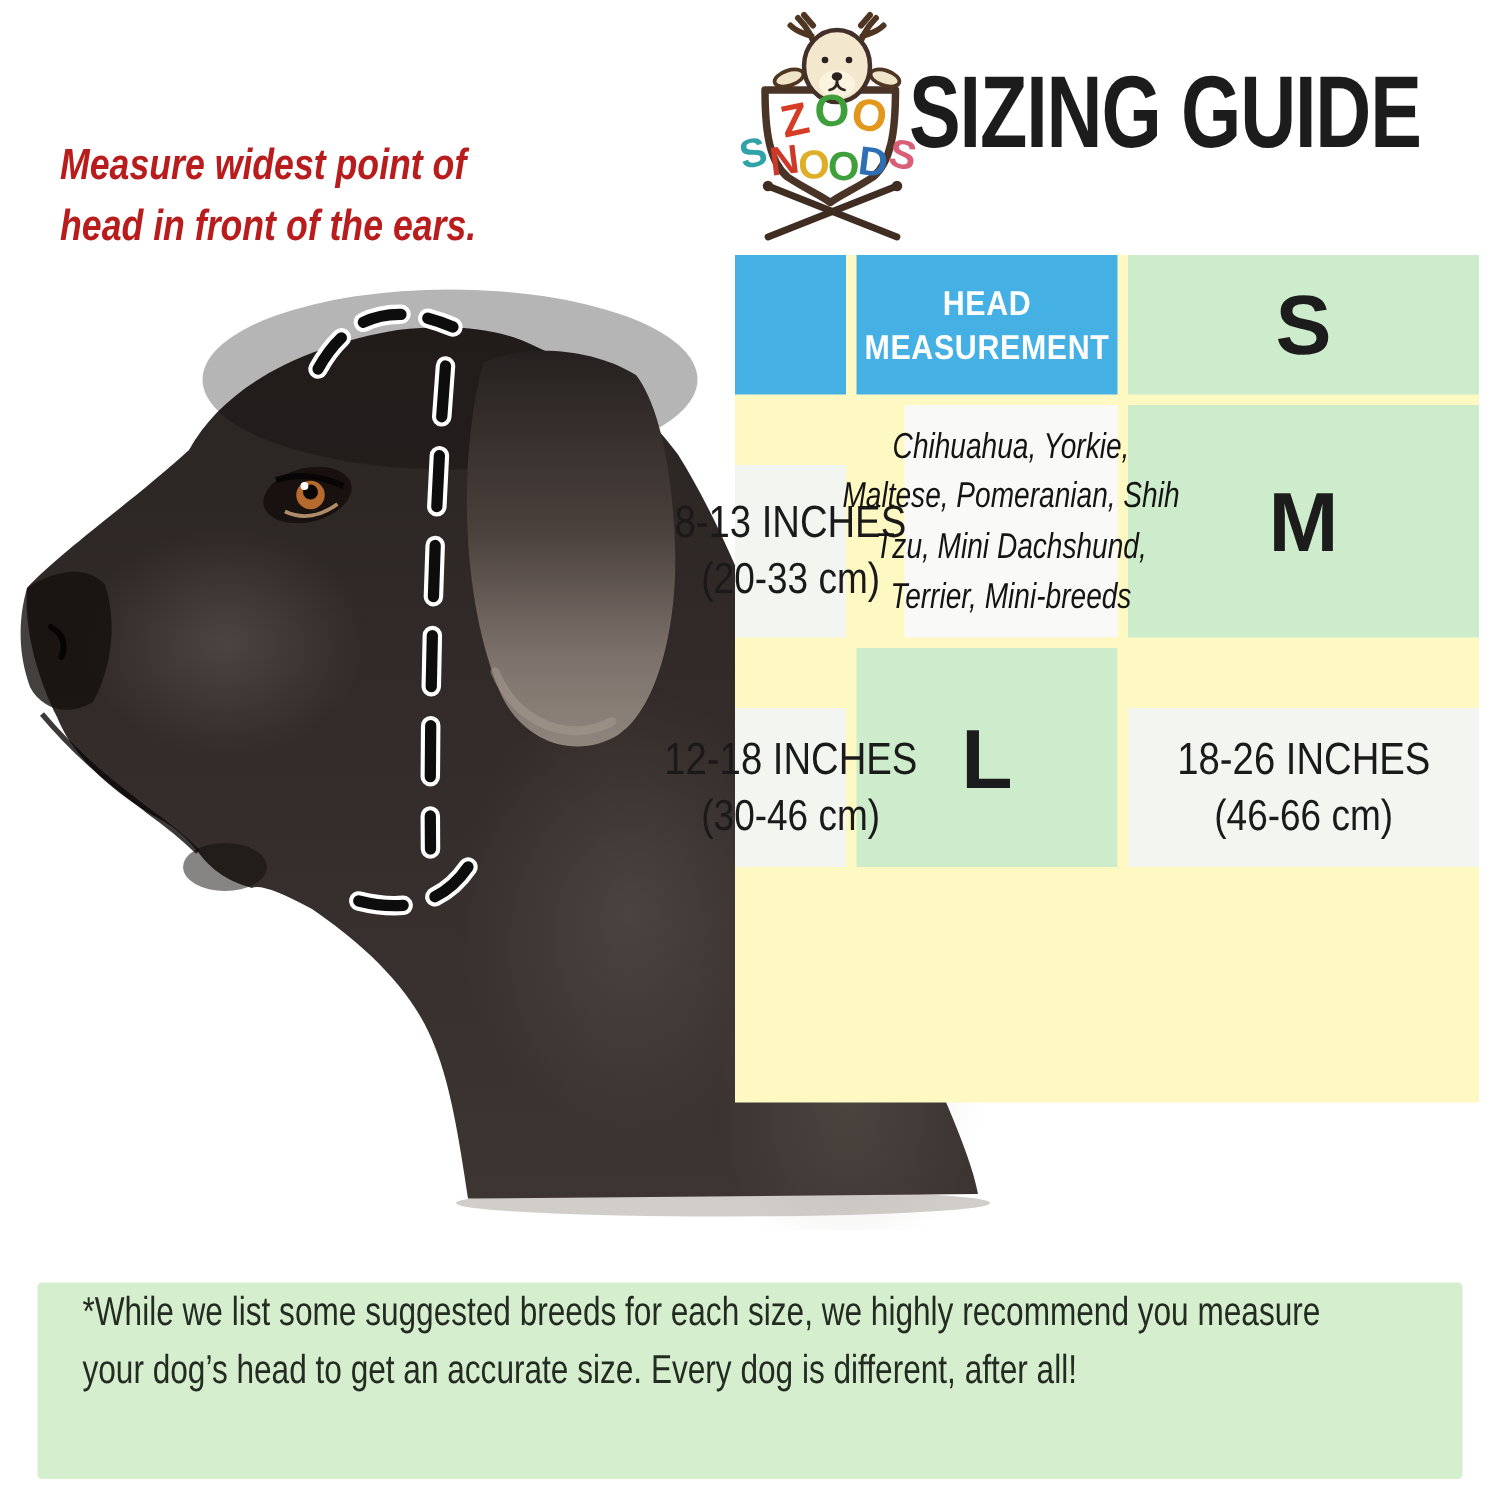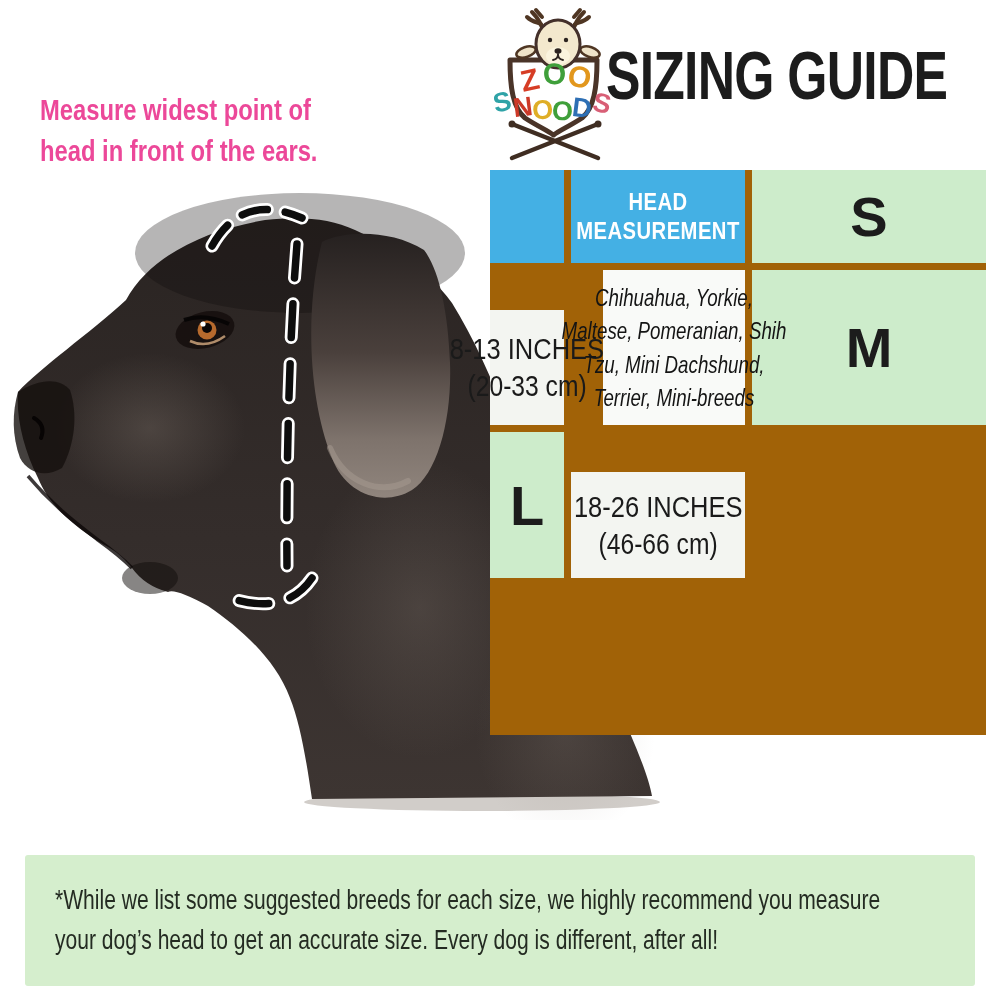--- a/index.html
+++ b/index.html
@@ -5,63 +5,63 @@
   html,body{margin:0;padding:0;}
   body{
     width:1000px;height:1000px;position:relative;overflow:hidden;
     background:#ffffff;
     font-family:"Liberation Sans",sans-serif;
     color:#1b1b1b;
   }
   
   .instruction{
     position:absolute;left:40px;top:90px;
-    font-size:29px;font-weight:700;line-height:1.42;color:#ec4899;
+    font-size:29px;font-weight:700;line-height:1.42;color:#b91c1c;font-style:italic;
   }
   .instruction .ln{display:inline-block;transform:scaleX(.82);transform-origin:left center;white-space:nowrap;}
   
   .title{
     position:absolute;left:606px;top:40px;
     font-size:68px;font-weight:bold;color:#1c1c1c;line-height:1.05;
   }
   .title .ln{display:inline-block;transform:scaleX(.76);transform-origin:left center;white-space:nowrap;letter-spacing:-1px;}
   
   .logo{position:absolute;left:492px;top:4px;}
   .logo text{font-family:"Liberation Sans",sans-serif;font-weight:bold;}
   
   .dog{position:absolute;left:0;top:178px;}
   
   .size-table{
     position:absolute;left:490px;top:170px;width:496px;
     display:grid;
     grid-template-columns:74px 174px 234px;
     grid-template-rows:93px 155px 146px 150px;
     gap:7px;
-    background:#a16207;
+    background:#fef9c3;
   }
   .cell{display:flex;flex-direction:column;align-items:center;justify-content:center;text-align:center;}
   .hcell{background:#44b0e4;color:#ffffff;font-weight:bold;}
   .hdr-meas{font-size:23px;line-height:1.25;letter-spacing:.5px;transform:scaleX(.88);transform-origin:center;width:196px;}
   .hdr-breeds{font-size:25px;letter-spacing:.5px;transform:scaleX(.84);transform-origin:center;white-space:nowrap;}
   .size-cell{background:#cdeccb;font-size:56px;font-weight:bold;color:#1c1c1c;}
   .meas-cell{background:#f3f5f1;color:#1a1a1a;margin-top:40px;}
   .meas-cell .m1{font-size:30px;line-height:1.3;}
   .meas-cell .m2{font-size:29px;line-height:1.3;}
   .meas-cell span{display:block;white-space:nowrap;transform:scaleX(.85);transform-origin:center;}
   .breeds-cell{background:#f9faf8;color:#141414;margin-left:32px;}
   .breeds-text{
     display:block;width:292px;flex:none;
     font-style:italic;font-size:24px;line-height:1.38;
     transform:scaleX(.78);transform-origin:center;
   }
   
   .footnote{
     position:absolute;left:25px;top:855px;width:950px;height:131px;
     background:#d5eecd;border-radius:3px;
-    display:flex;flex-direction:column;justify-content:center;
+    display:flex;flex-direction:column;
     padding-left:30px;box-sizing:border-box;
     font-size:27px;color:#242b22;line-height:1.45;
   }
   .footnote .ln{display:inline-block;transform:scaleX(.78);transform-origin:left center;white-space:nowrap;}
 </style>
 </head>
 <body>
 
 <svg class="dog" width="660" height="642" viewBox="0 0 660 642">
   <defs>
@@ -209,20 +209,24 @@
   <div class="cell size-cell">S</div>
   <div class="cell meas-cell">
     <span class="m1">8-13 INCHES</span>
     <span class="m2">(20-33 cm)</span>
   </div>
   <div class="cell breeds-cell">
     <span class="breeds-text">Chihuahua, Yorkie, Maltese, Pomeranian, Shih Tzu, Mini Dachshund, Terrier, Mini-breeds</span>
   </div>
 
   <div class="cell size-cell">M</div>
+  <div class="cell meas-cell">
+    <span class="m1">12-18 INCHES</span>
+    <span class="m2">(30-46 cm)</span>
+  </div>
 
   <div class="cell size-cell">L</div>
   <div class="cell meas-cell">
     <span class="m1">18-26 INCHES</span>
     <span class="m2">(46-66 cm)</span>
   </div>
 </div>
 
 <div class="footnote">
   <span class="ln">*While we list some suggested breeds for each size, we highly recommend you measure</span>

